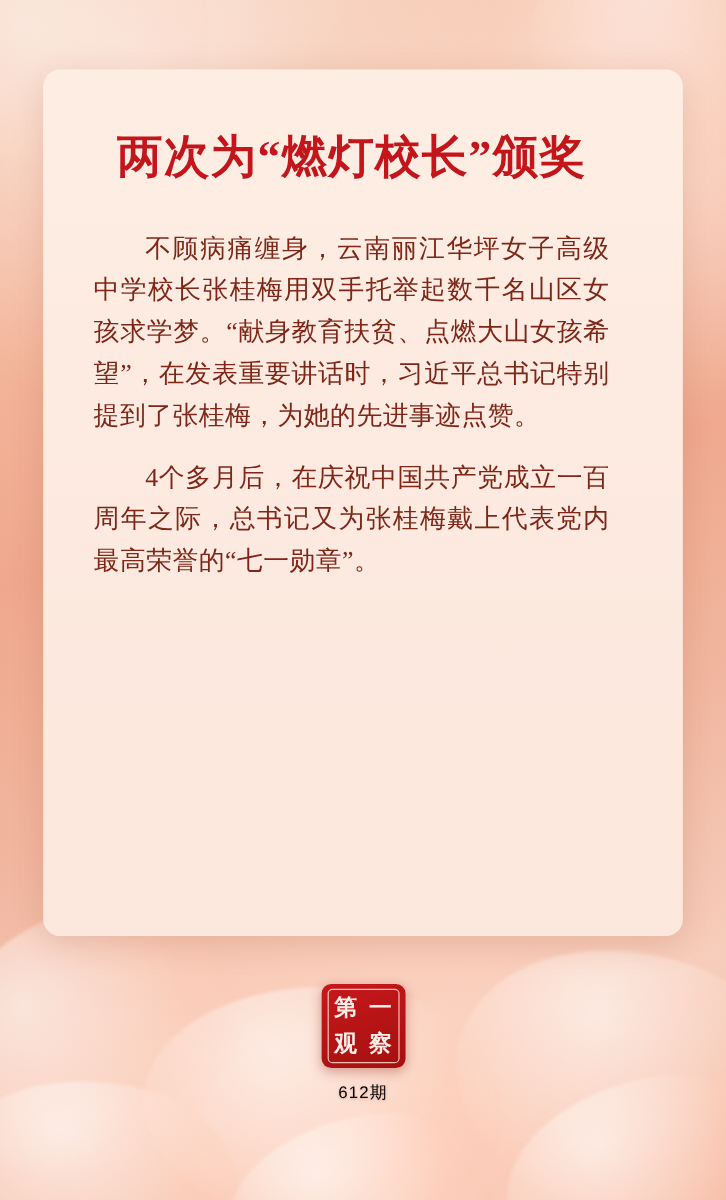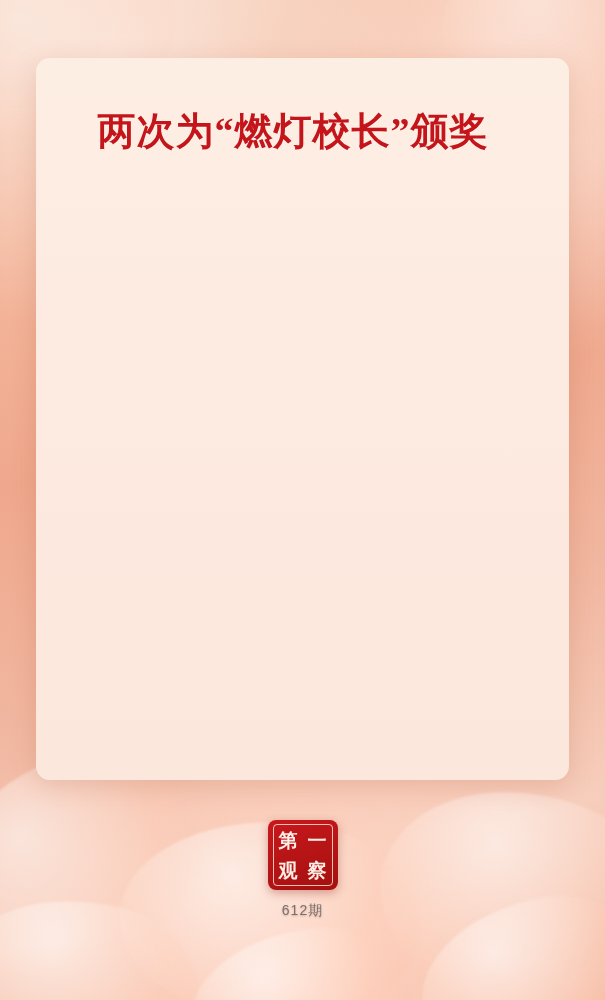--- a/index.html
+++ b/index.html
@@ -116,21 +116,21 @@
     line-height: 1;
     font-family: "Liberation Serif", "DejaVu Serif", serif;
   }
   .seal-inner span {
     display: flex;
     align-items: center;
     justify-content: center;
   }
   .issue {
     margin-top: 12px;
-    color: #737373;
+    color: #000000;
     font-size: 14px;
     letter-spacing: 1px;
     font-family: "Liberation Sans", sans-serif;
     text-shadow: 0 1px 2px rgba(150, 60, 40, .35);
   }
 </style>
 </head>
 <body>
 
 <div class="bg"></div>
@@ -139,20 +139,22 @@
 <div class="petal p1"></div>
 <div class="petal p2"></div>
 <div class="petal p3"></div>
 <div class="petal p4"></div>
 <div class="petal p5"></div>
 <div class="petal p8"></div>
 
 <div class="card">
   <h1 class="title">两次为“燃灯校长”颁奖</h1>
   <div class="body-text">
+    <p>不顾病痛缠身，云南丽江华坪女子高级中学校长张桂梅用双手托举起数千名山区女孩求学梦。“献身教育扶贫、点燃大山女孩希望”，在发表重要讲话时，习近平总书记特别提到了张桂梅，为她的先进事迹点赞。</p>
+    <p>4个多月后，在庆祝中国共产党成立一百周年之际，总书记又为张桂梅戴上代表党内最高荣誉的“七一勋章”。</p>
   </div>
 </div>
 
 <div class="footer">
   <div class="seal">
     <div class="seal-inner">
       <span>第</span>
       <span>一</span>
       <span>观</span>
       <span>察</span>

